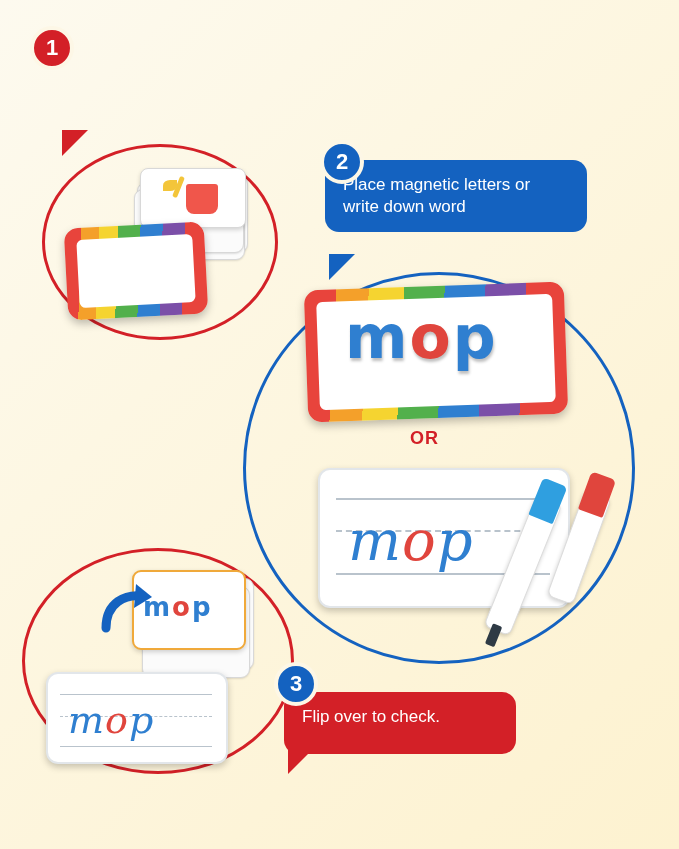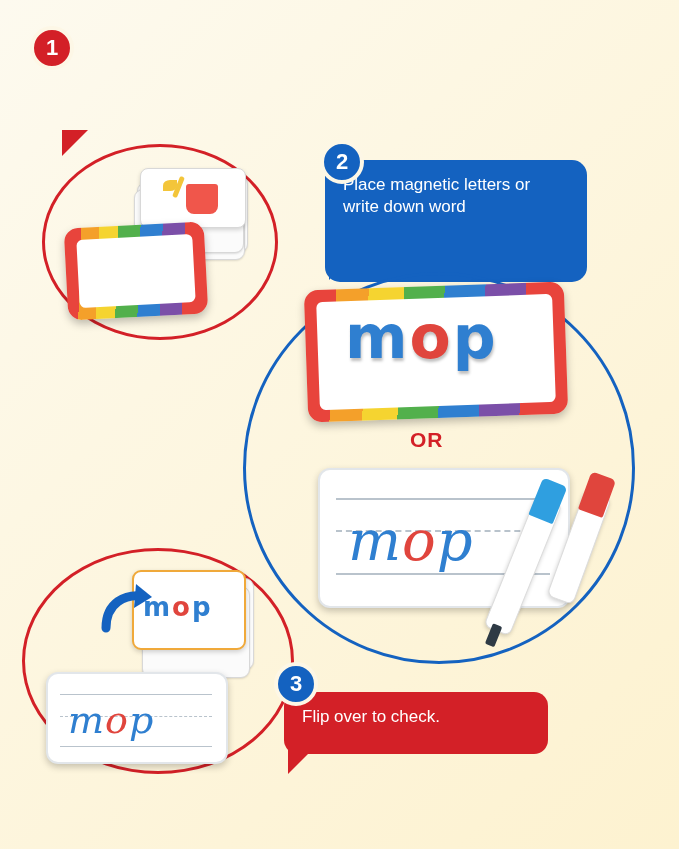--- a/index.html
+++ b/index.html
@@ -132,21 +132,21 @@
     font-weight: bold;
     white-space: nowrap;
     letter-spacing: 2px;
   }
   .foam-word span { display: inline-block; }
 
   .or-label {
     position: absolute;
     color: #d32027;
     font-weight: bold;
-    font-size: 21px;
+    font-size: 18px;
     letter-spacing: 1px;
   }
 
   
   .cup {
     position: absolute;
     background: #f0564b;
     border-radius: 3px 3px 8px 8px;
   }
   .straw {
@@ -193,21 +193,21 @@
 
   <div style="position:absolute; left:140px; top:168px; width:104px; height:58px; background:#ffffff; border:1px solid #d8d8d8; border-radius:8px; box-shadow:0 2px 4px rgba(0,0,0,0.16);"></div>
   <div class="straw" style="left:176px; top:176px; width:5px; height:22px;"></div>
   <div class="leafy" style="left:163px; top:180px; width:14px; height:11px;"></div>
   <div class="cup" style="left:186px; top:184px; width:32px; height:30px;"></div>
 
   <div class="rainbow-frame" style="left:66px; top:225px; width:140px; height:92px; transform:rotate(-3deg);">
     <div class="inner"></div>
   </div>
 
-  <div class="bubble blue" style="left:325px; top:160px; width:262px; height:122px;border-radius:15px;">
+  <div class="bubble blue" style="left:325px; top:160px; width:262px; height:72px;">
     <span class="bubble-text">Place magnetic letters or write down word</span>
   </div>
   <div class="tail" style="left:329px; top:254px; border-left:0 solid transparent; border-right:26px solid transparent; border-top:26px solid #1462c0;"></div>
 
   <div class="badge blue" style="left:320px; top:140px;">
     <span>2</span>
   </div>
 
   <div class="ring blue" style="left:243px; top:272px; width:392px; height:392px;"></div>
 
@@ -231,21 +231,21 @@
   <div style="position:absolute; left:506px; top:470px; width:34px; height:185px; transform:rotate(22deg);">
     <div class="marker-body" style="left:4px; top:24px; width:26px; height:140px;"></div>
     <div class="marker-cap" style="left:4px; top:6px; width:26px; height:40px; background:#2f9fe0;"></div>
     <div class="marker-tip" style="left:12px; top:160px; width:10px; height:22px;"></div>
   </div>
   <div style="position:absolute; left:565px; top:466px; width:34px; height:140px; transform:rotate(20deg);">
     <div class="marker-body" style="left:4px; top:24px; width:26px; height:112px;"></div>
     <div class="marker-cap" style="left:4px; top:6px; width:26px; height:40px; background:#e0453d;"></div>
   </div>
 
-  <div class="bubble red" style="left:284px; top:692px; width:264px; height:62px;">
+  <div class="bubble red" style="left:284px; top:692px; width:232px; height:62px;">
     <span class="bubble-text">Flip over to check.</span>
   </div>
   <div class="tail" style="left:288px; top:750px; border-left:0 solid transparent; border-right:24px solid transparent; border-top:24px solid #d32027;"></div>
 
   <div class="badge blue" style="left:274px; top:662px;">
     <span>3</span>
   </div>
 
   <div class="ring red" style="left:22px; top:548px; width:272px; height:226px;"></div>
 

